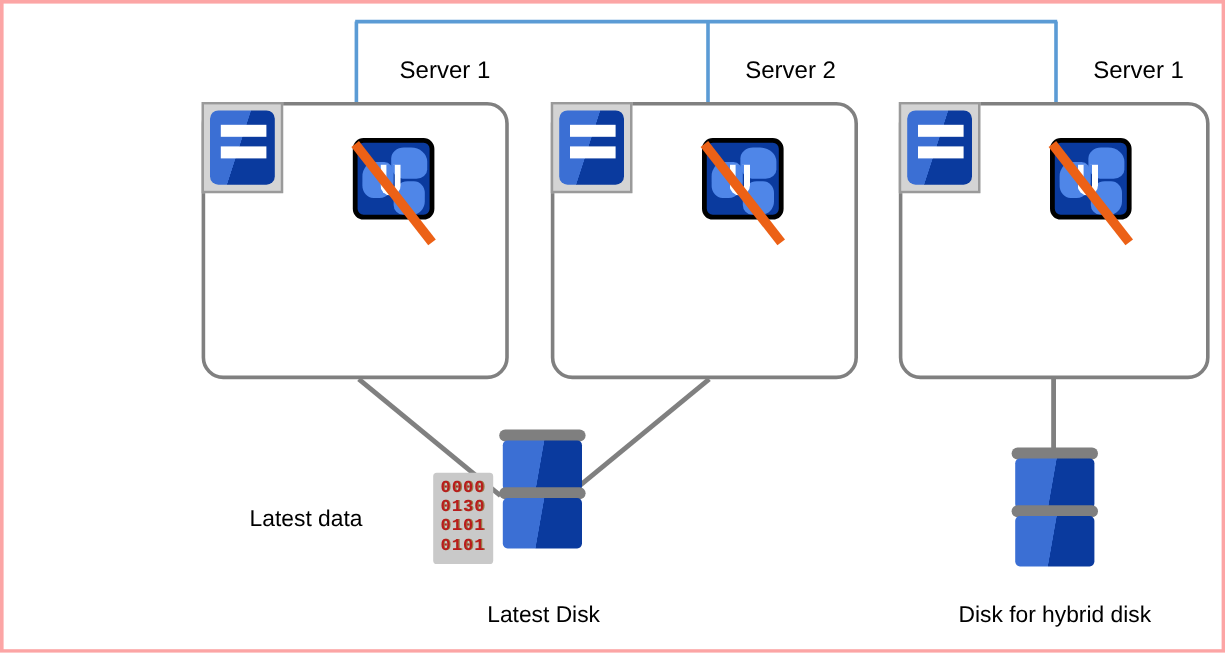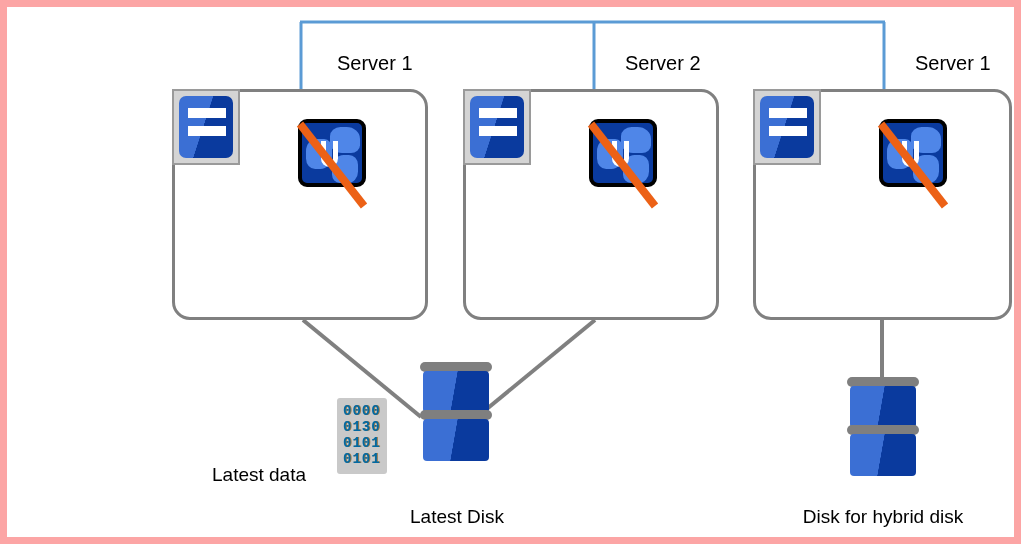--- a/index.html
+++ b/index.html
@@ -9,21 +9,21 @@
     background: #ffffff;
   }
   body {
     font-family: "Liberation Sans", sans-serif;
   }
   #canvas {
     position: relative;
     width: 1021px;
     height: 544px;
     background: #ffffff;
-    border: 7px solid #fca5a5;
+    border: 3px solid #fca5a5;
     box-sizing: border-box;
     overflow: hidden;
   }
   #svg-layer {
     position: absolute;
     left: 0;
     top: 0;
     width: 1021px;
     height: 544px;
   }
@@ -154,22 +154,23 @@
     position: absolute;
     background: #c9c9c9;
     border-radius: 3px;
     padding: 5px 6px;
     box-sizing: border-box;
     font-family: "Liberation Mono", monospace;
     font-size: 14px;
     font-weight: bold;
     line-height: 16px;
     letter-spacing: 1px;
-    color: #0369a1;
+    color: #b91c1c;
     text-shadow: 1px 0 0 #9b7a4a;
+    margin-left: 28px;
   }
 
   
   .caption {
     position: absolute;
     font-size: 19px;
     color: #000000;
     text-align: center;
     line-height: 25px;
     white-space: pre-line;
@@ -253,21 +254,21 @@
       <div class="cluster-sq">
         <div class="cluster-blob c1"></div>
         <div class="cluster-blob c2"></div>
         <div class="cluster-blob c3"></div>
         <div class="cluster-u"></div>
       </div>
       <div class="slash"></div>
     </div>
   </div>
 
-  <div class="side-label" style="left:205px; top:419px;margin-top:38px;">Latest data</div>
+  <div class="side-label" style="left:205px; top:419px;">Latest data</div>
 
   <div class="binary-block" style="left:330px; top:391px; width:50px; height:76px;">
     <div>0000</div>
     <div>0130</div>
     <div>0101</div>
     <div>0101</div>
   </div>
 
   <div class="disk-icon" style="left:413px; top:355px; width:72px; height:100px;">
     <div class="disk-cap" style="top:0px;"></div>

